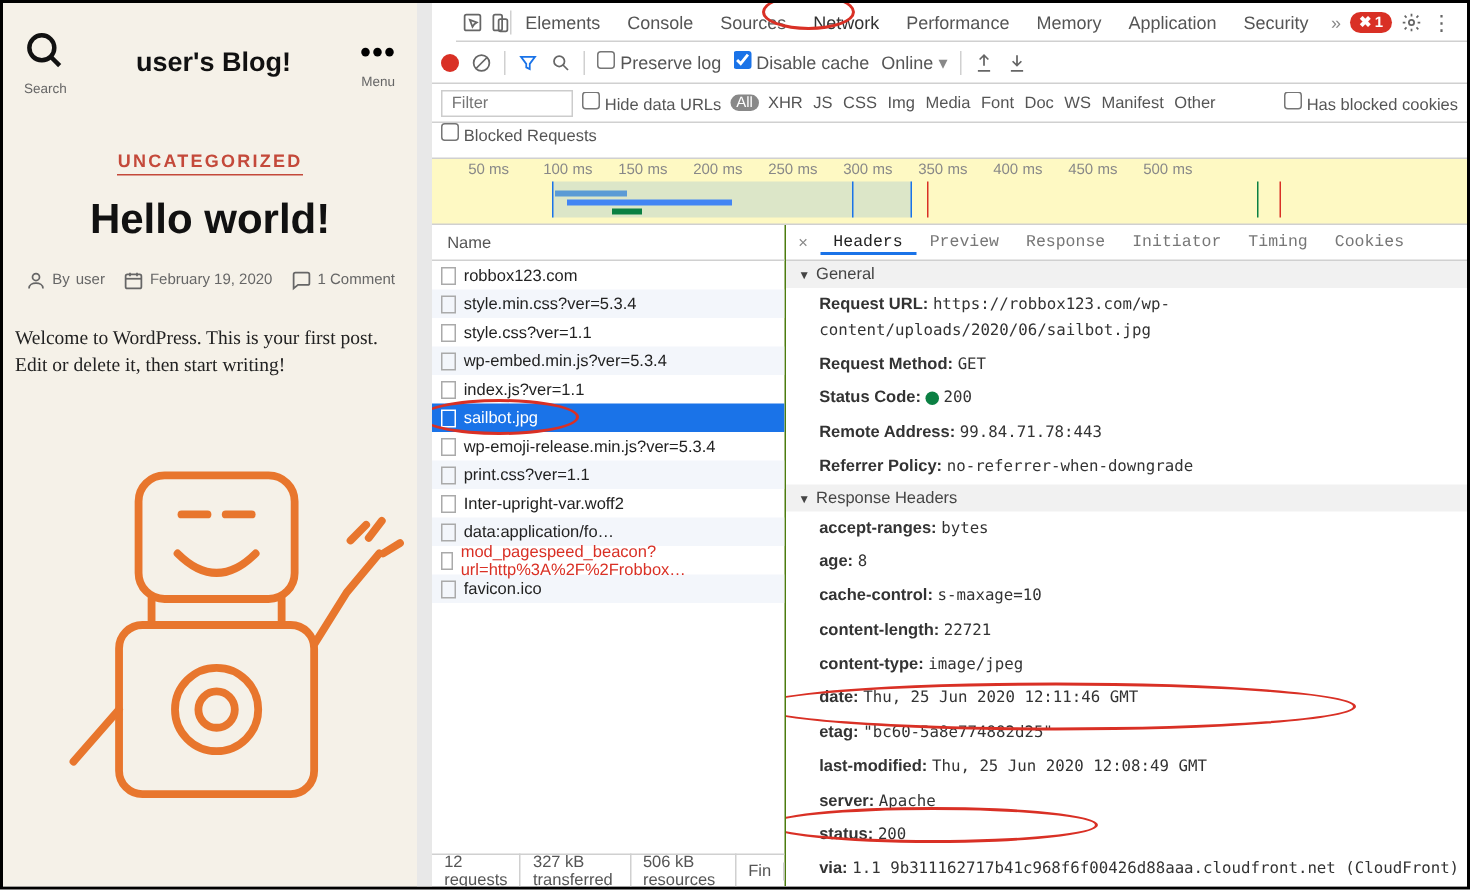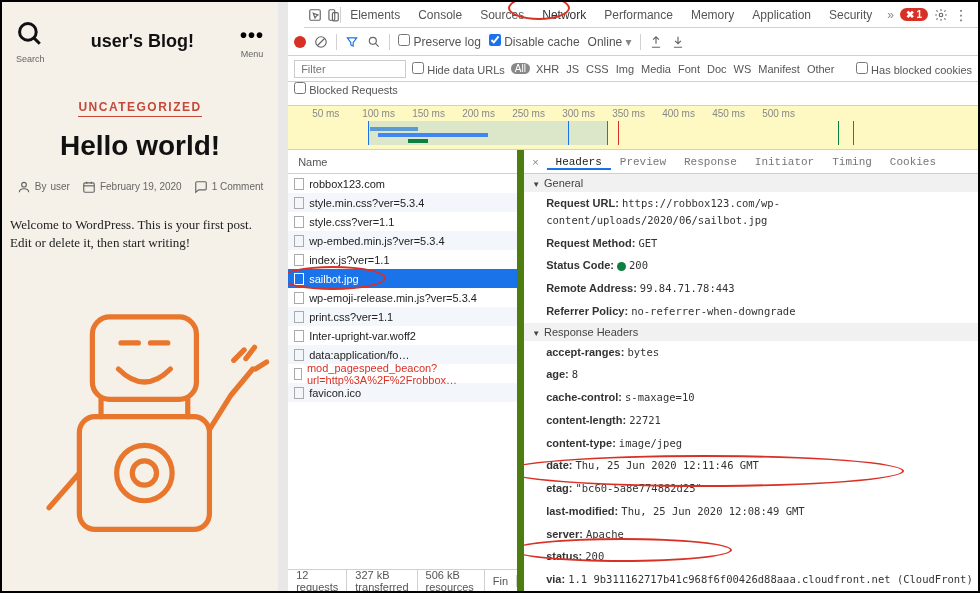--- a/index.html
+++ b/index.html
@@ -33,37 +33,37 @@
 .gear-icon, .more-icon { width: 14px; height: 14px; color: #666; }
 
 .dt-toolbar { display: flex; align-items: center; height: 28px; border-bottom: 1px solid #d0d0d0; padding: 0 6px; gap: 8px; font-size: 12px; color: #555; }
 .record-dot { width: 12px; height: 12px; border-radius: 50%; background: #d93025; }
 .tb-icon { width: 14px; height: 14px; color: #666; }
 .tb-sep { width: 1px; height: 16px; background: #d0d0d0; }
 .cb { width: 12px; height: 12px; }
 .cb.checked { accent-color: #1a73e8; }
 
 .dt-filter { display: flex; align-items: center; height: 26px; border-bottom: 1px solid #d0d0d0; padding: 0 6px; gap: 6px; font-size: 11px; color: #555; }
-.filter-input { border: 1px solid #ccc; font-size: 11px; padding: 2px 6px; width: 112px; color: #999; }
+.filter-input { border: 1px solid #ccc; font-size: 11px; padding: 2px 6px; width: 88px; color: #999; }
 .pill { background: #888; color: #fff; border-radius: 6px; padding: 0 4px; font-size: 10px; }
 .ftype { cursor: pointer; }
 
 .dt-blocked { display: flex; align-items: flex-start; height: 24px; border-bottom: 1px solid #d0d0d0; padding: 0 6px; gap: 6px; font-size: 11px; color: #555; }
 
 .timeline { height: 44px; border-bottom: 1px solid #d0d0d0; position: relative; background: #fef9c3; }
 .tl-ticks { display: flex; font-size: 10px; color: #888; padding: 2px 0 0 24px; }
 .tl-ticks span { width: 50px; }
 .tl-bars { position: relative; height: 24px; margin: 2px 10px 0 20px; }
 .tl-sel { position: absolute; top: 0; bottom: 0; left: 60px; right: 360px; background: rgba(30,120,230,0.15); border-left: 1px solid #1a73e8; border-right: 1px solid #1a73e8; }
 .tl-bar { position: absolute; height: 4px; top: 8px; }
 .tl-line { position: absolute; top: 0; bottom: 0; width: 1px; }
 
 .dt-split { flex: 1; display: flex; overflow: hidden; }
 
-.dt-list { width: 236px; border-right: 7px solid #4d7c0f; display: flex; flex-direction: column; }
+.dt-list { width: 236px; border-right: 1px solid #4d7c0f; display: flex; flex-direction: column; }
 .dt-list-header { height: 24px; border-bottom: 1px solid #d0d0d0; display: flex; align-items: center; padding: 0 10px; color: #555; font-size: 11px; }
 .dt-rows { flex: 1; overflow: hidden; }
 .dt-row { height: 19px; display: flex; align-items: center; padding: 0 6px; font-size: 11px; color: #222; gap: 5px; cursor: pointer; }
 .dt-row:nth-child(even) { background: #f3f6fb; }
 .dt-row.selected { background: #1a73e8; color: #fff; }
 .dt-row.red { color: #d93025; }
 .file-icon { width: 10px; height: 12px; border: 1px solid #aaa; display: inline-block; }
 .dt-row.selected .file-icon { border-color: #fff; }
 .dt-status { height: 22px; border-top: 1px solid #d0d0d0; display: flex; align-items: center; font-size: 11px; color: #555; }
 .dt-status span { padding: 0 8px; border-right: 1px solid #d0d0d0; }

